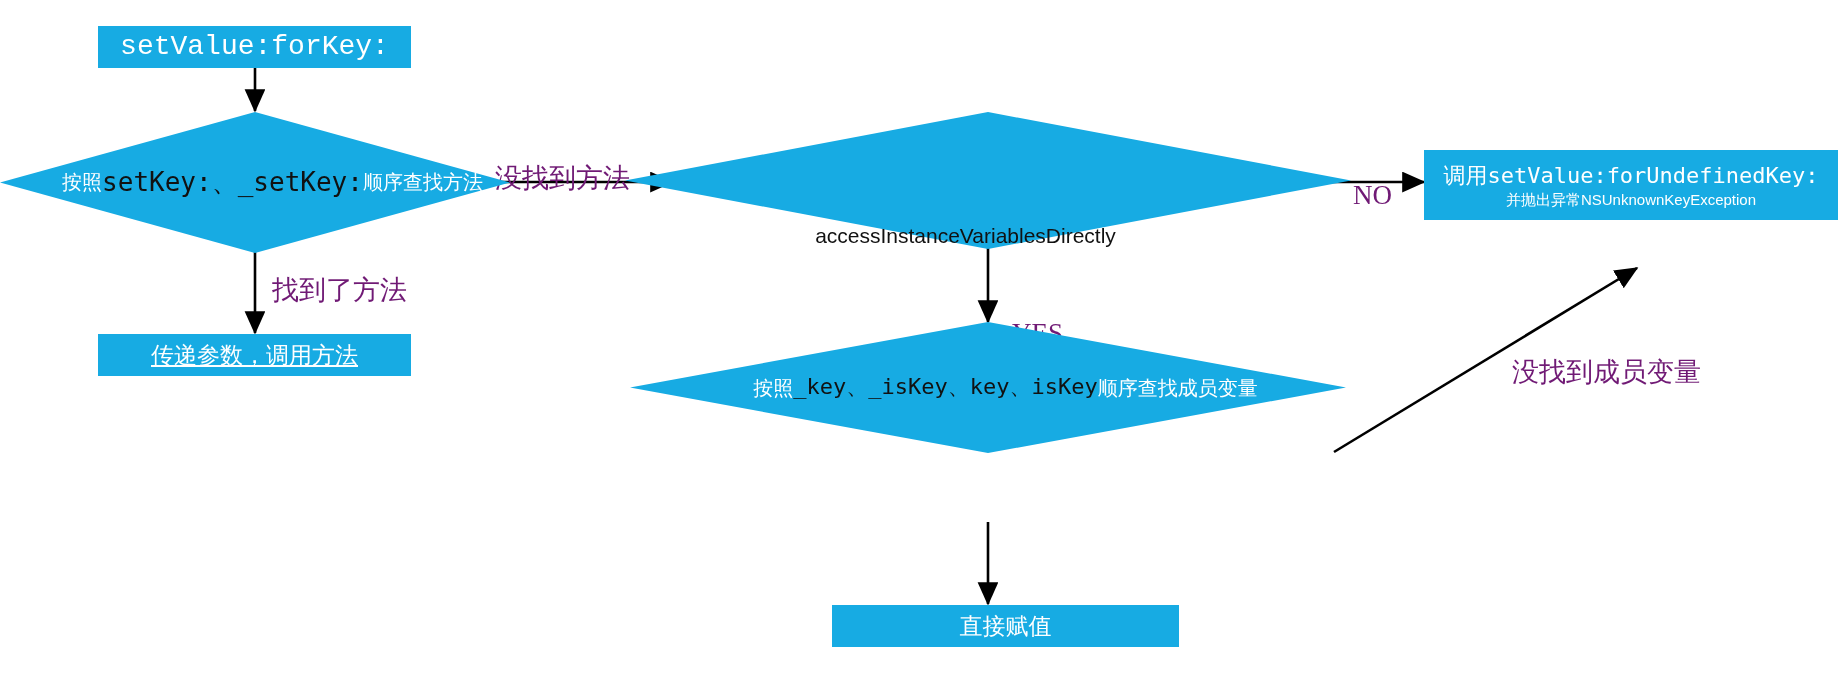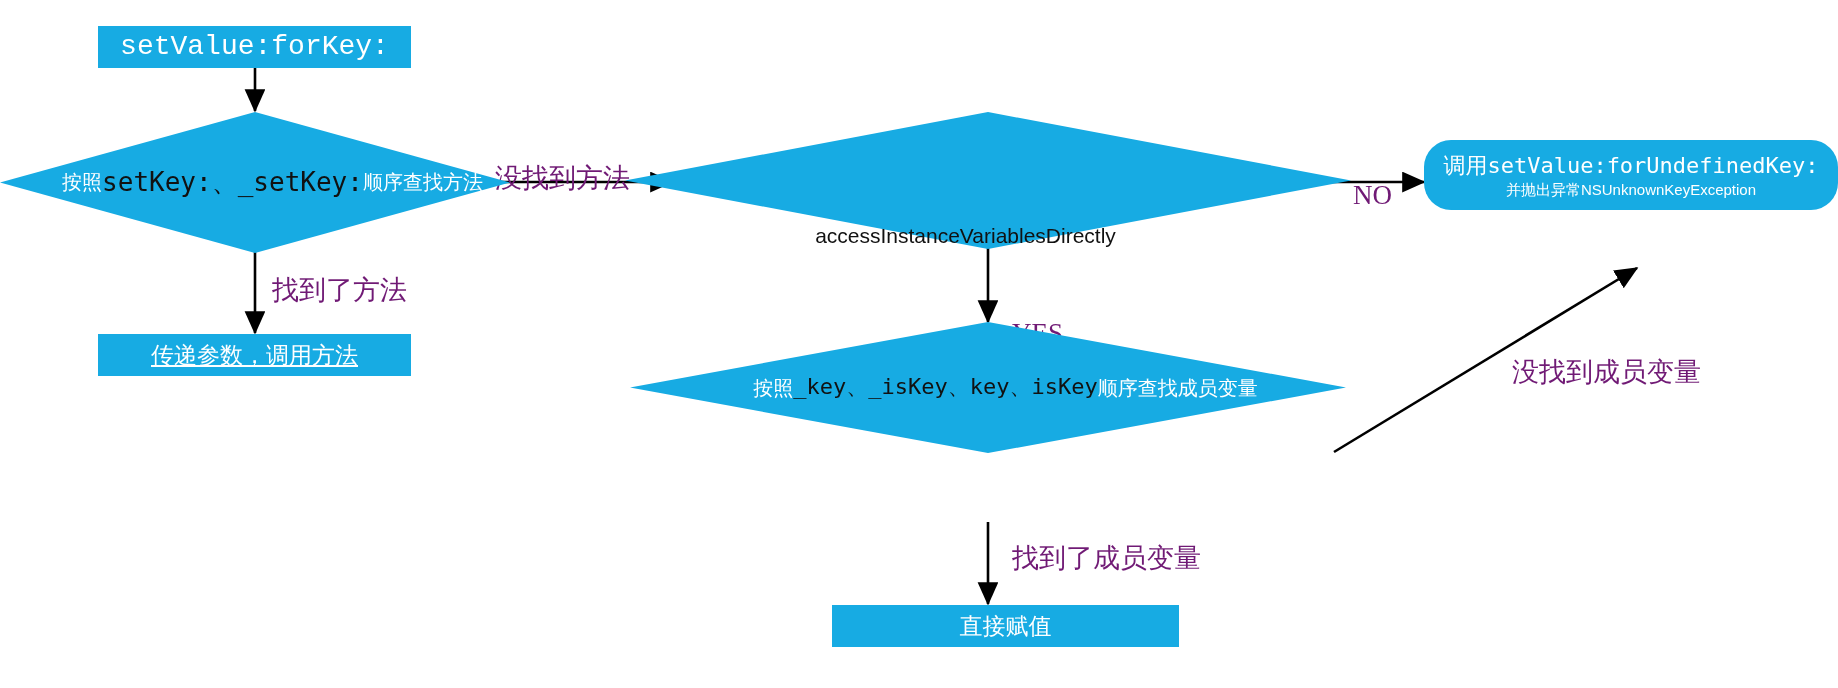--- a/index.html
+++ b/index.html
@@ -50,21 +50,20 @@
   <div class="elabel" style="left:495px;top:160px;font-size:27px;">没找到方法</div>
 
   <div class="elabel" style="left:272px;top:272px;font-size:27px;">找到了方法</div>
 
   <div class="elabel" style="left:1353px;top:180px;font-size:27px;">NO</div>
 
   <div class="elabel" style="left:1012px;top:318px;font-size:27px;">YES</div>
 
   <div class="elabel" style="left:1512px;top:354px;font-size:27px;">没找到成员变量</div>
 
-  <div class="elabel" style="left:1012px;top:540px;font-size:27px;">找到了成员变量</div>
 
   <div class="node rect" style="left:98px;top:26px;width:313px;height:42px;">
     <div class="ln mono" style="font-size:28px;font-family:Liberation Mono, monospace;">setValue:forKey:</div>
   </div>
 
   <div class="node dia" style="left:0px;top:112px;width:510px;height:141px;">
     <svg class="shape" viewBox="0 0 510 141" preserveAspectRatio="none">
       <polygon points="255,0 510,70.5 255,141 0,70.5" fill="#17ABE3"></polygon>
     </svg>
     <div class="txt">
@@ -82,21 +81,21 @@
     <svg class="shape" viewBox="0 0 726 137" preserveAspectRatio="none">
       <polygon points="363,0 726,68.5 363,137 0,68.5" fill="#17ABE3"></polygon>
     </svg>
     <div class="txt">
       <div class="l-w" style="font-size:20px;">查看</div>
       <div class="l-k" style="font-size:21px;">accessInstanceVariablesDirectly</div>
       <div class="l-w" style="font-size:20px;">方法的返回值</div>
     </div>
   </div>
 
-  <div class="node rect" style="left:1424px;top:140px;width:414px;height:70px;border-radius:27px;">
+  <div class="node rect" style="left:1424px;top:150px;width:414px;height:70px;">
     <div class="ln mono" style="font-size:22px;">调用setValue:forUndefinedKey:</div>
     <div class="ln" style="font-size:15px;">并抛出异常NSUnknownKeyException</div>
   </div>
 
   <div class="node dia" style="left:630px;top:322px;width:716px;height:131px;">
     <svg class="shape" viewBox="0 0 716 131" preserveAspectRatio="none">
       <polygon points="358,0 716,65.5 358,131 0,65.5" fill="#17ABE3"></polygon>
     </svg>
     <div class="txt">
       <div class="l-w" style="font-size:20px;">按照</div>

